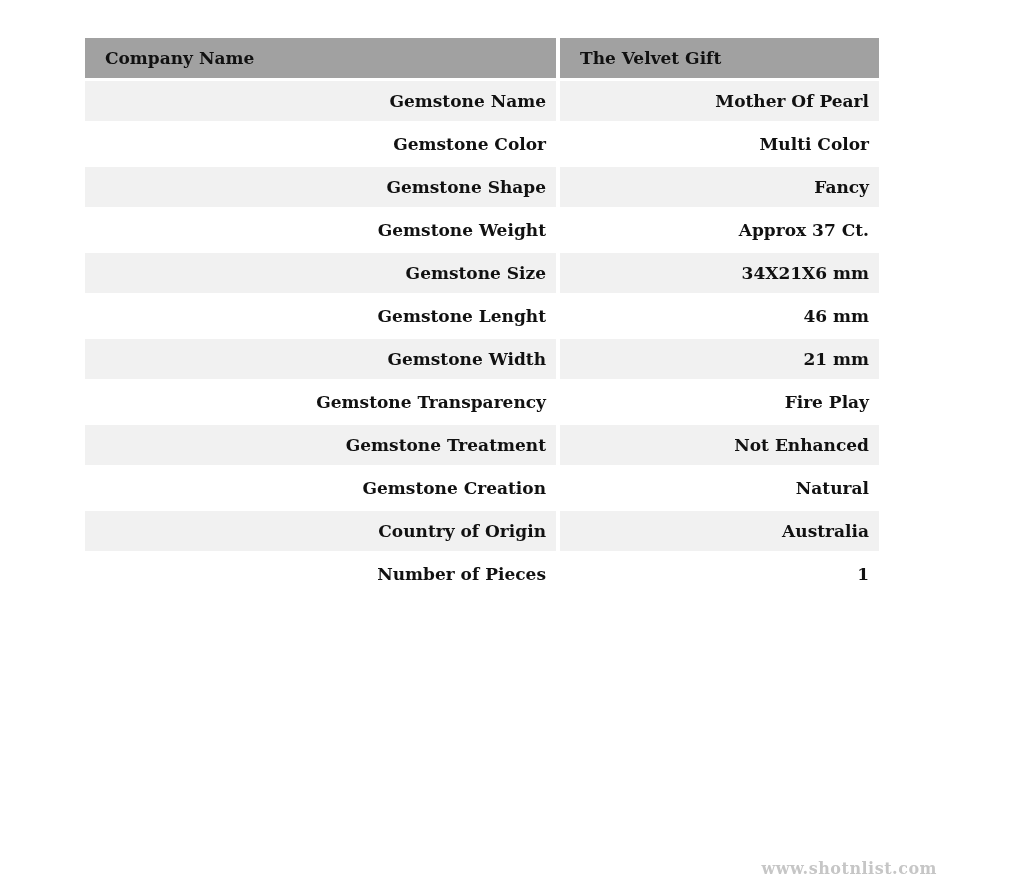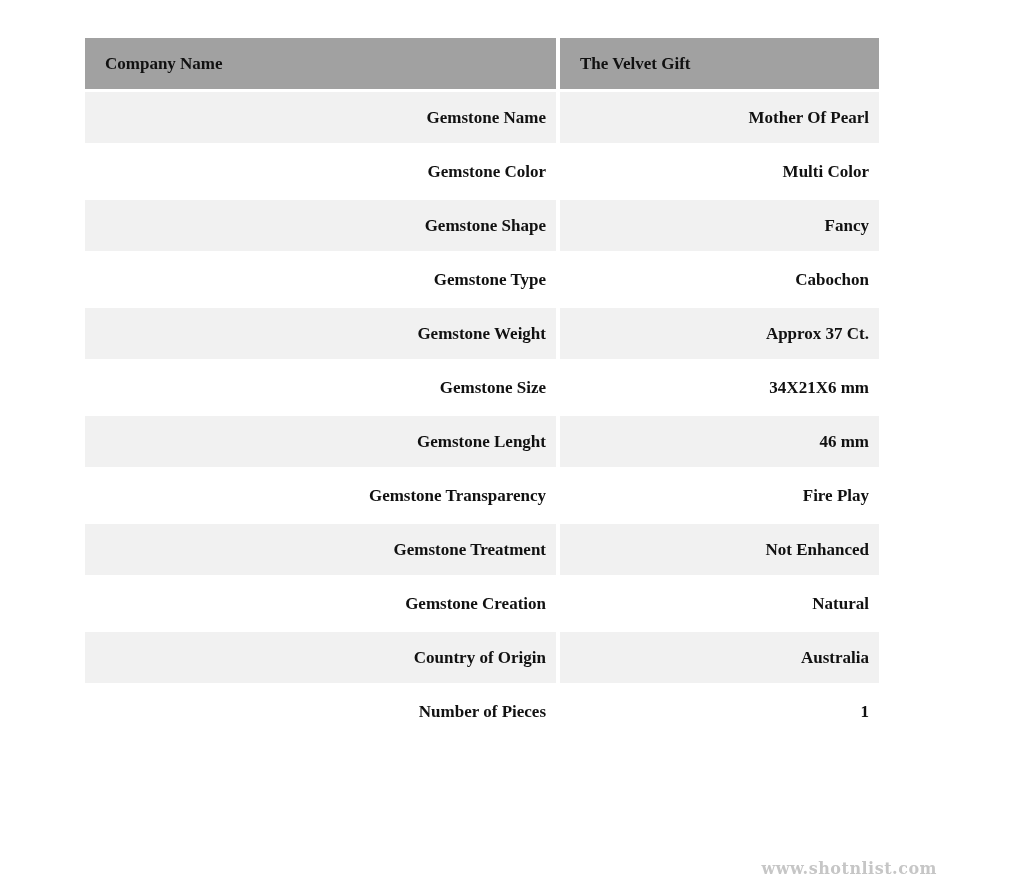--- a/index.html
+++ b/index.html
@@ -18,30 +18,29 @@
   .spec-table {
     position: absolute;
     left: 81px;
     top: 35px;
     border-collapse: separate;
     border-spacing: 4px 3px;
     table-layout: fixed;
   }
   .spec-table th,
   .spec-table td {
-    height: 51px;
+    height: 40px;
     padding: 0 10px 0 20px;
     vertical-align: middle;
     text-align: left;
     font-weight: bold;
     font-size: 17px;
     color: var(--text-color, #111111);
     white-space: nowrap;
     overflow: hidden;
-    font-family: Liberation Serif, serif;
   }
   .col-label { width: 471px; }  
   .col-value { width: 319px; }  
   .header-row th {
     background: var(--header-bg, #a1a1a1);
   }
   .data-row td {
     background: var(--row-bg, #ffffff);
     text-align: right;
   }
@@ -82,34 +81,34 @@
         </tr>
         <tr class="data-row">
           <td>Gemstone Color</td>
           <td>Multi Color</td>
         </tr>
         <tr class="data-row">
           <td>Gemstone Shape</td>
           <td>Fancy</td>
         </tr>
         <tr class="data-row">
-          <td>Gemstone Type</td>
-          <td>Cabochon</td>
-        </tr>
-        <tr class="data-row">
           <td>Gemstone Weight</td>
           <td>Approx 37 Ct.</td>
         </tr>
         <tr class="data-row">
           <td>Gemstone Size</td>
           <td>34X21X6 mm</td>
         </tr>
         <tr class="data-row">
           <td>Gemstone Lenght</td>
           <td>46 mm</td>
+        </tr>
+        <tr class="data-row">
+          <td>Gemstone Width</td>
+          <td>21 mm</td>
         </tr>
         <tr class="data-row">
           <td>Gemstone Transparency</td>
           <td>Fire Play</td>
         </tr>
         <tr class="data-row">
           <td>Gemstone Treatment</td>
           <td>Not Enhanced</td>
         </tr>
         <tr class="data-row">

